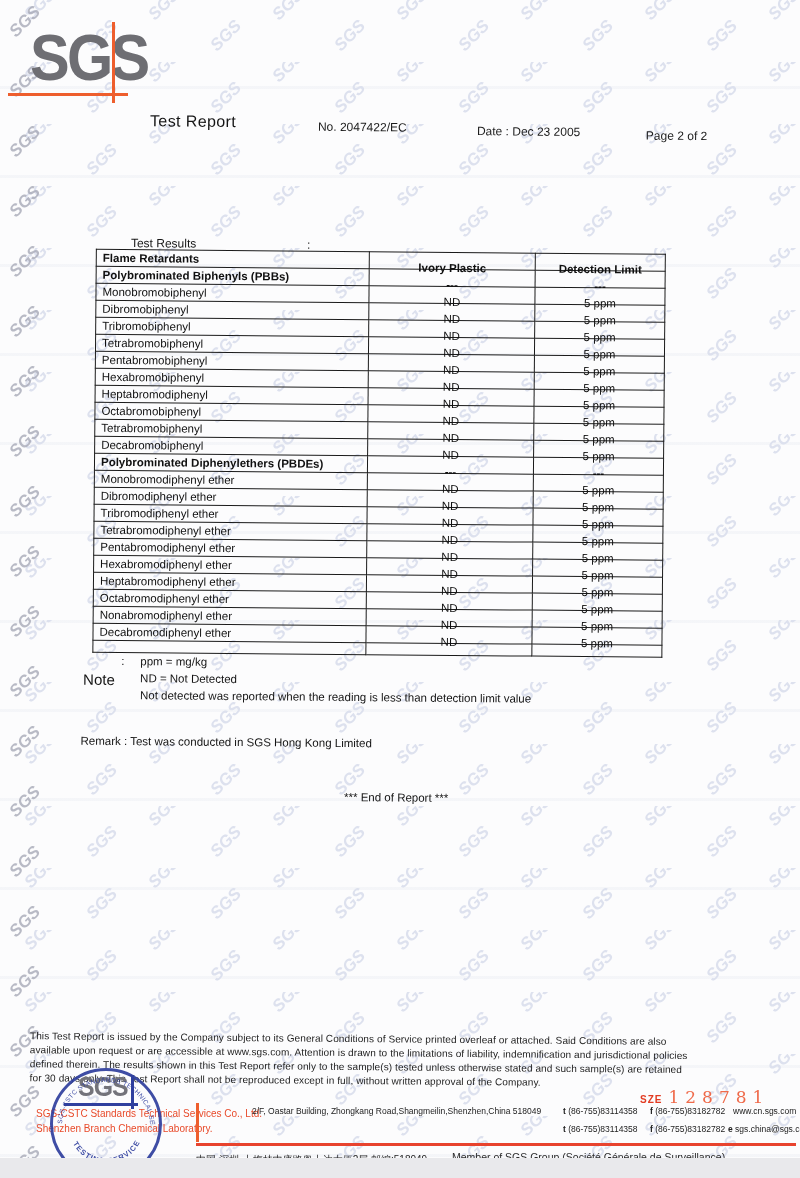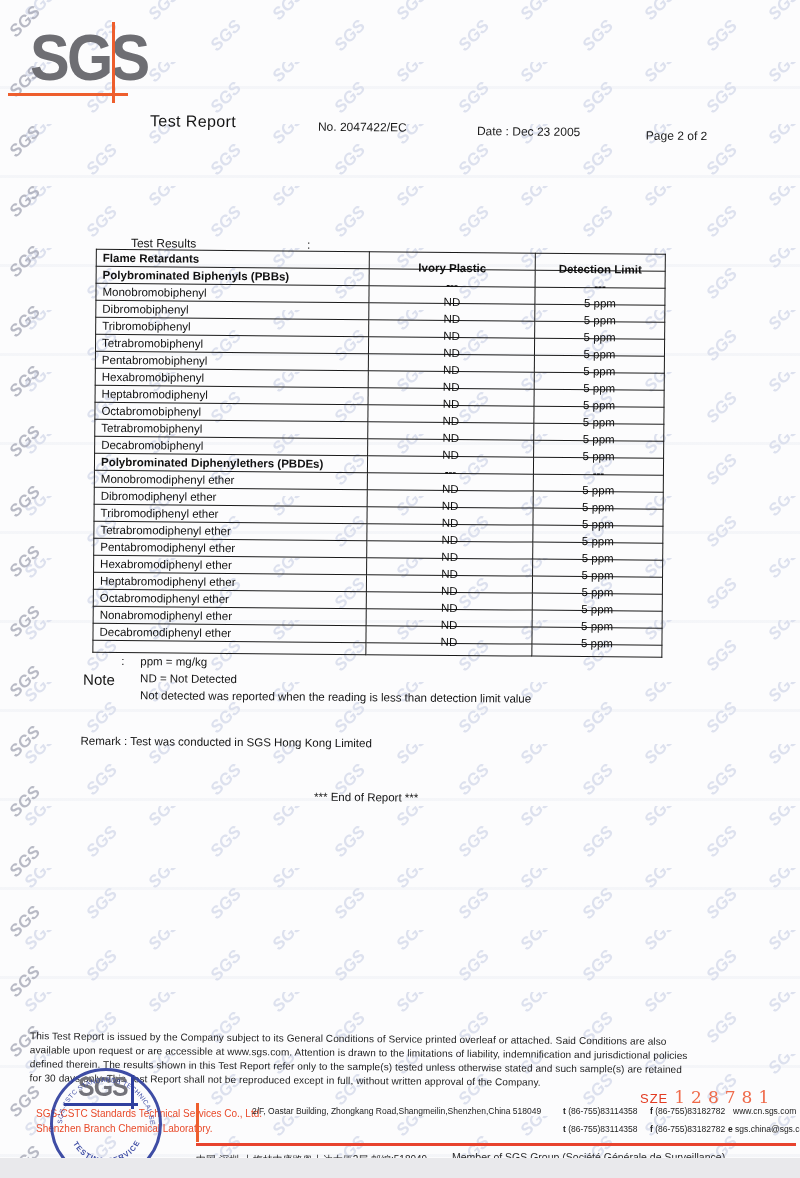--- a/index.html
+++ b/index.html
@@ -30,33 +30,33 @@
   #results-table td.c2{width:165px;text-align:center;padding:0;}
   #results-table td.c3{width:129px;text-align:center;padding:0;}
   #results-table .b{font-weight:bold;}
   #results-table .off{display:inline-block;transform:translateY(7px);}
   #results-table tr.spacer td{height:11px;}
   
   #note-label{left:88px;top:655px;font-size:15px;color:#141414;margin-top:16px;}
   #note-colon{left:126px;top:655px;font-size:11.5px;color:#141414;}
   .note-line{position:absolute;left:145px;font-size:11.5px;color:#141414;}
   #remark-line{left:86px;top:735px;font-size:11.5px;color:#141414;}
-  #end-report{left:320px;top:789px;font-size:11.5px;color:#141414;}
+  #end-report{left:350px;top:789px;font-size:11.5px;color:#141414;}
   
   .legal-line{position:absolute;left:38px;font-size:10px;color:#222;letter-spacing:.1px;}
   
   #mini-logo{left:78px;top:1074px;font-size:27px;font-weight:bold;color:#73737a;letter-spacing:-1px;
              transform:scaleX(.92);transform-origin:left top;line-height:1;z-index:3;}
   .blue-h{left:64px;top:1103px;width:74px;height:2.5px;background:#2f3f9e;z-index:3;}
   .blue-v{left:131px;top:1075px;width:2.5px;height:34px;background:#2f3f9e;z-index:3;}
   #stamp{left:50px;top:1068px;width:112px;height:112px;z-index:4;opacity:.92;}
   #stamp-ring{position:absolute;left:0;top:0;width:106px;height:106px;border:3px solid #2f3f9e;border-radius:50%;}
   .company-red{position:absolute;font-size:10px;color:#e84a2a;z-index:2;white-space:nowrap;}
   #sze-code{left:640px;top:1087px;z-index:2;white-space:nowrap;}
-  #sze-prefix{font-size:13px;font-weight:normal;color:#e23b22;letter-spacing:1px;}
+  #sze-prefix{font-size:10px;font-weight:bold;color:#e23b22;letter-spacing:1px;}
   #sze-number{font-family:"DejaVu Serif",serif;font-size:17px;color:#ef6a4a;letter-spacing:6px;margin-left:6px;}
   .divider-v{left:196px;top:1103px;width:2.5px;height:39px;background:#ee5e2d;z-index:2;}
   .addr{position:absolute;font-size:8.5px;color:#222;white-space:nowrap;z-index:2;}
   .addr-cn{font-size:10px;}
   .red-rule{left:196px;top:1143px;width:600px;height:2.5px;background:#e8432e;z-index:2;}
   #member-line{left:452px;top:1151px;font-size:10.5px;color:#2b2b2b;z-index:2;white-space:nowrap;}
 </style>
 </head>
 <body>
 

